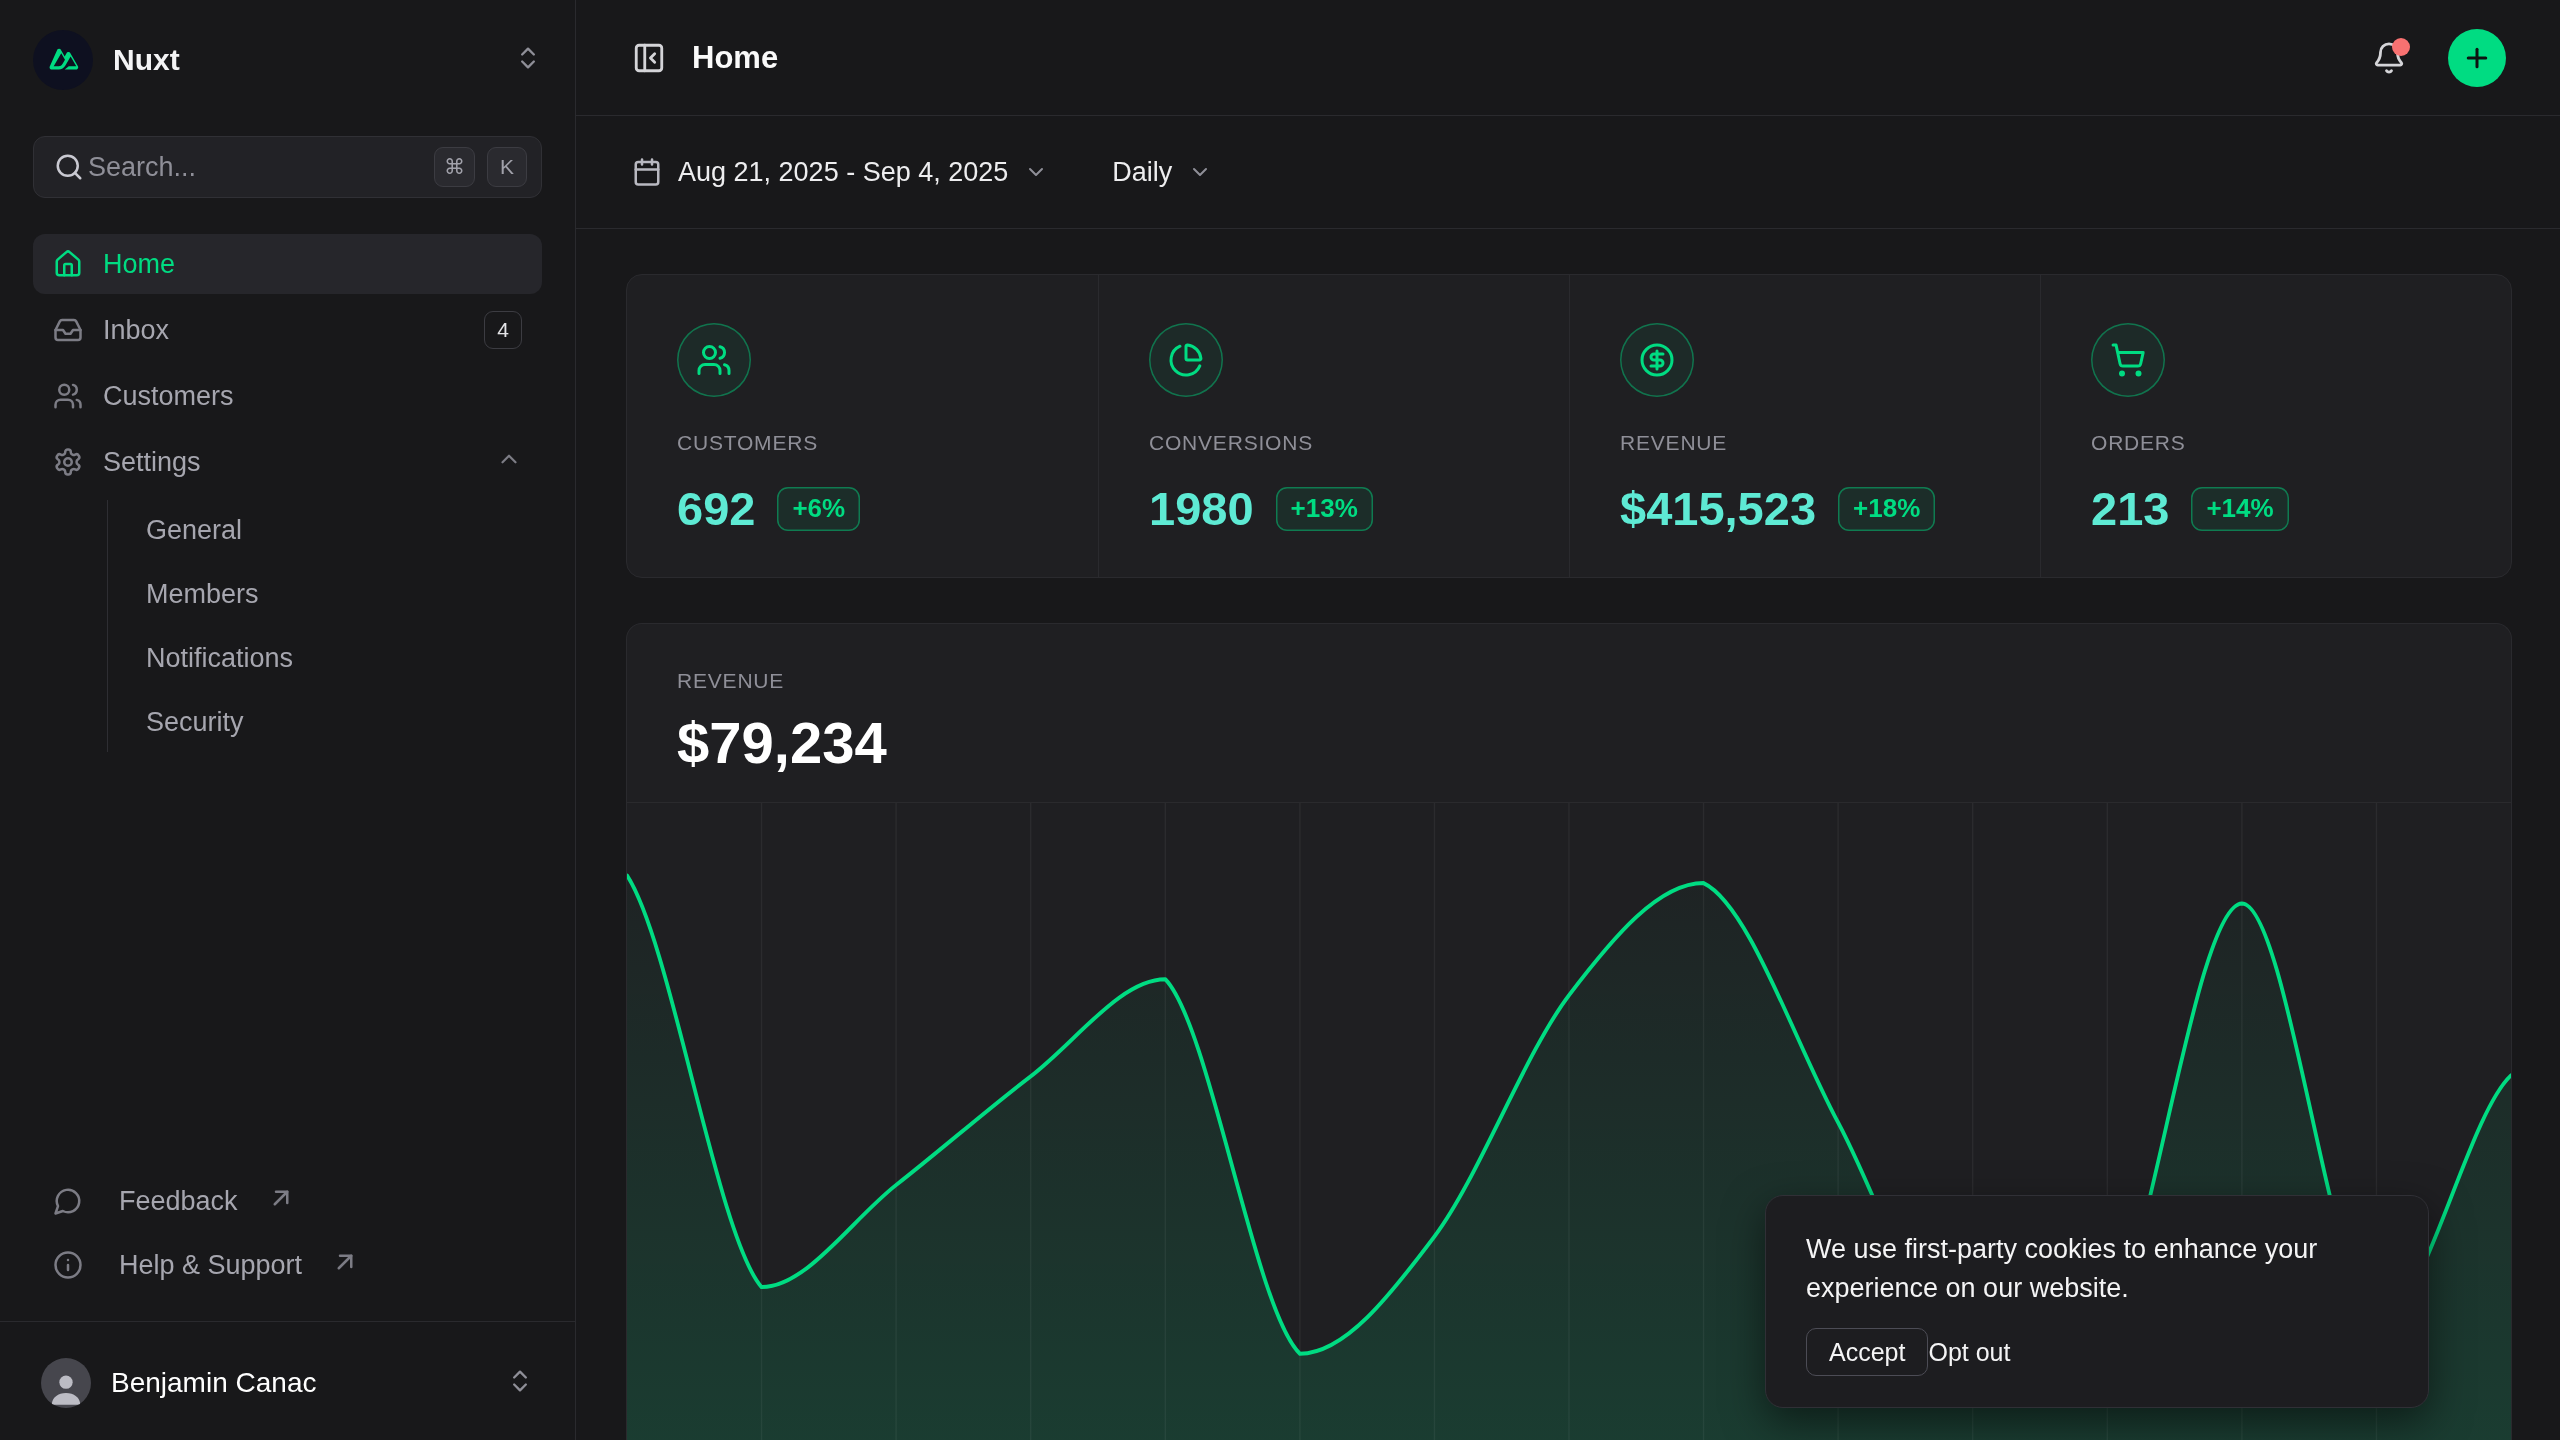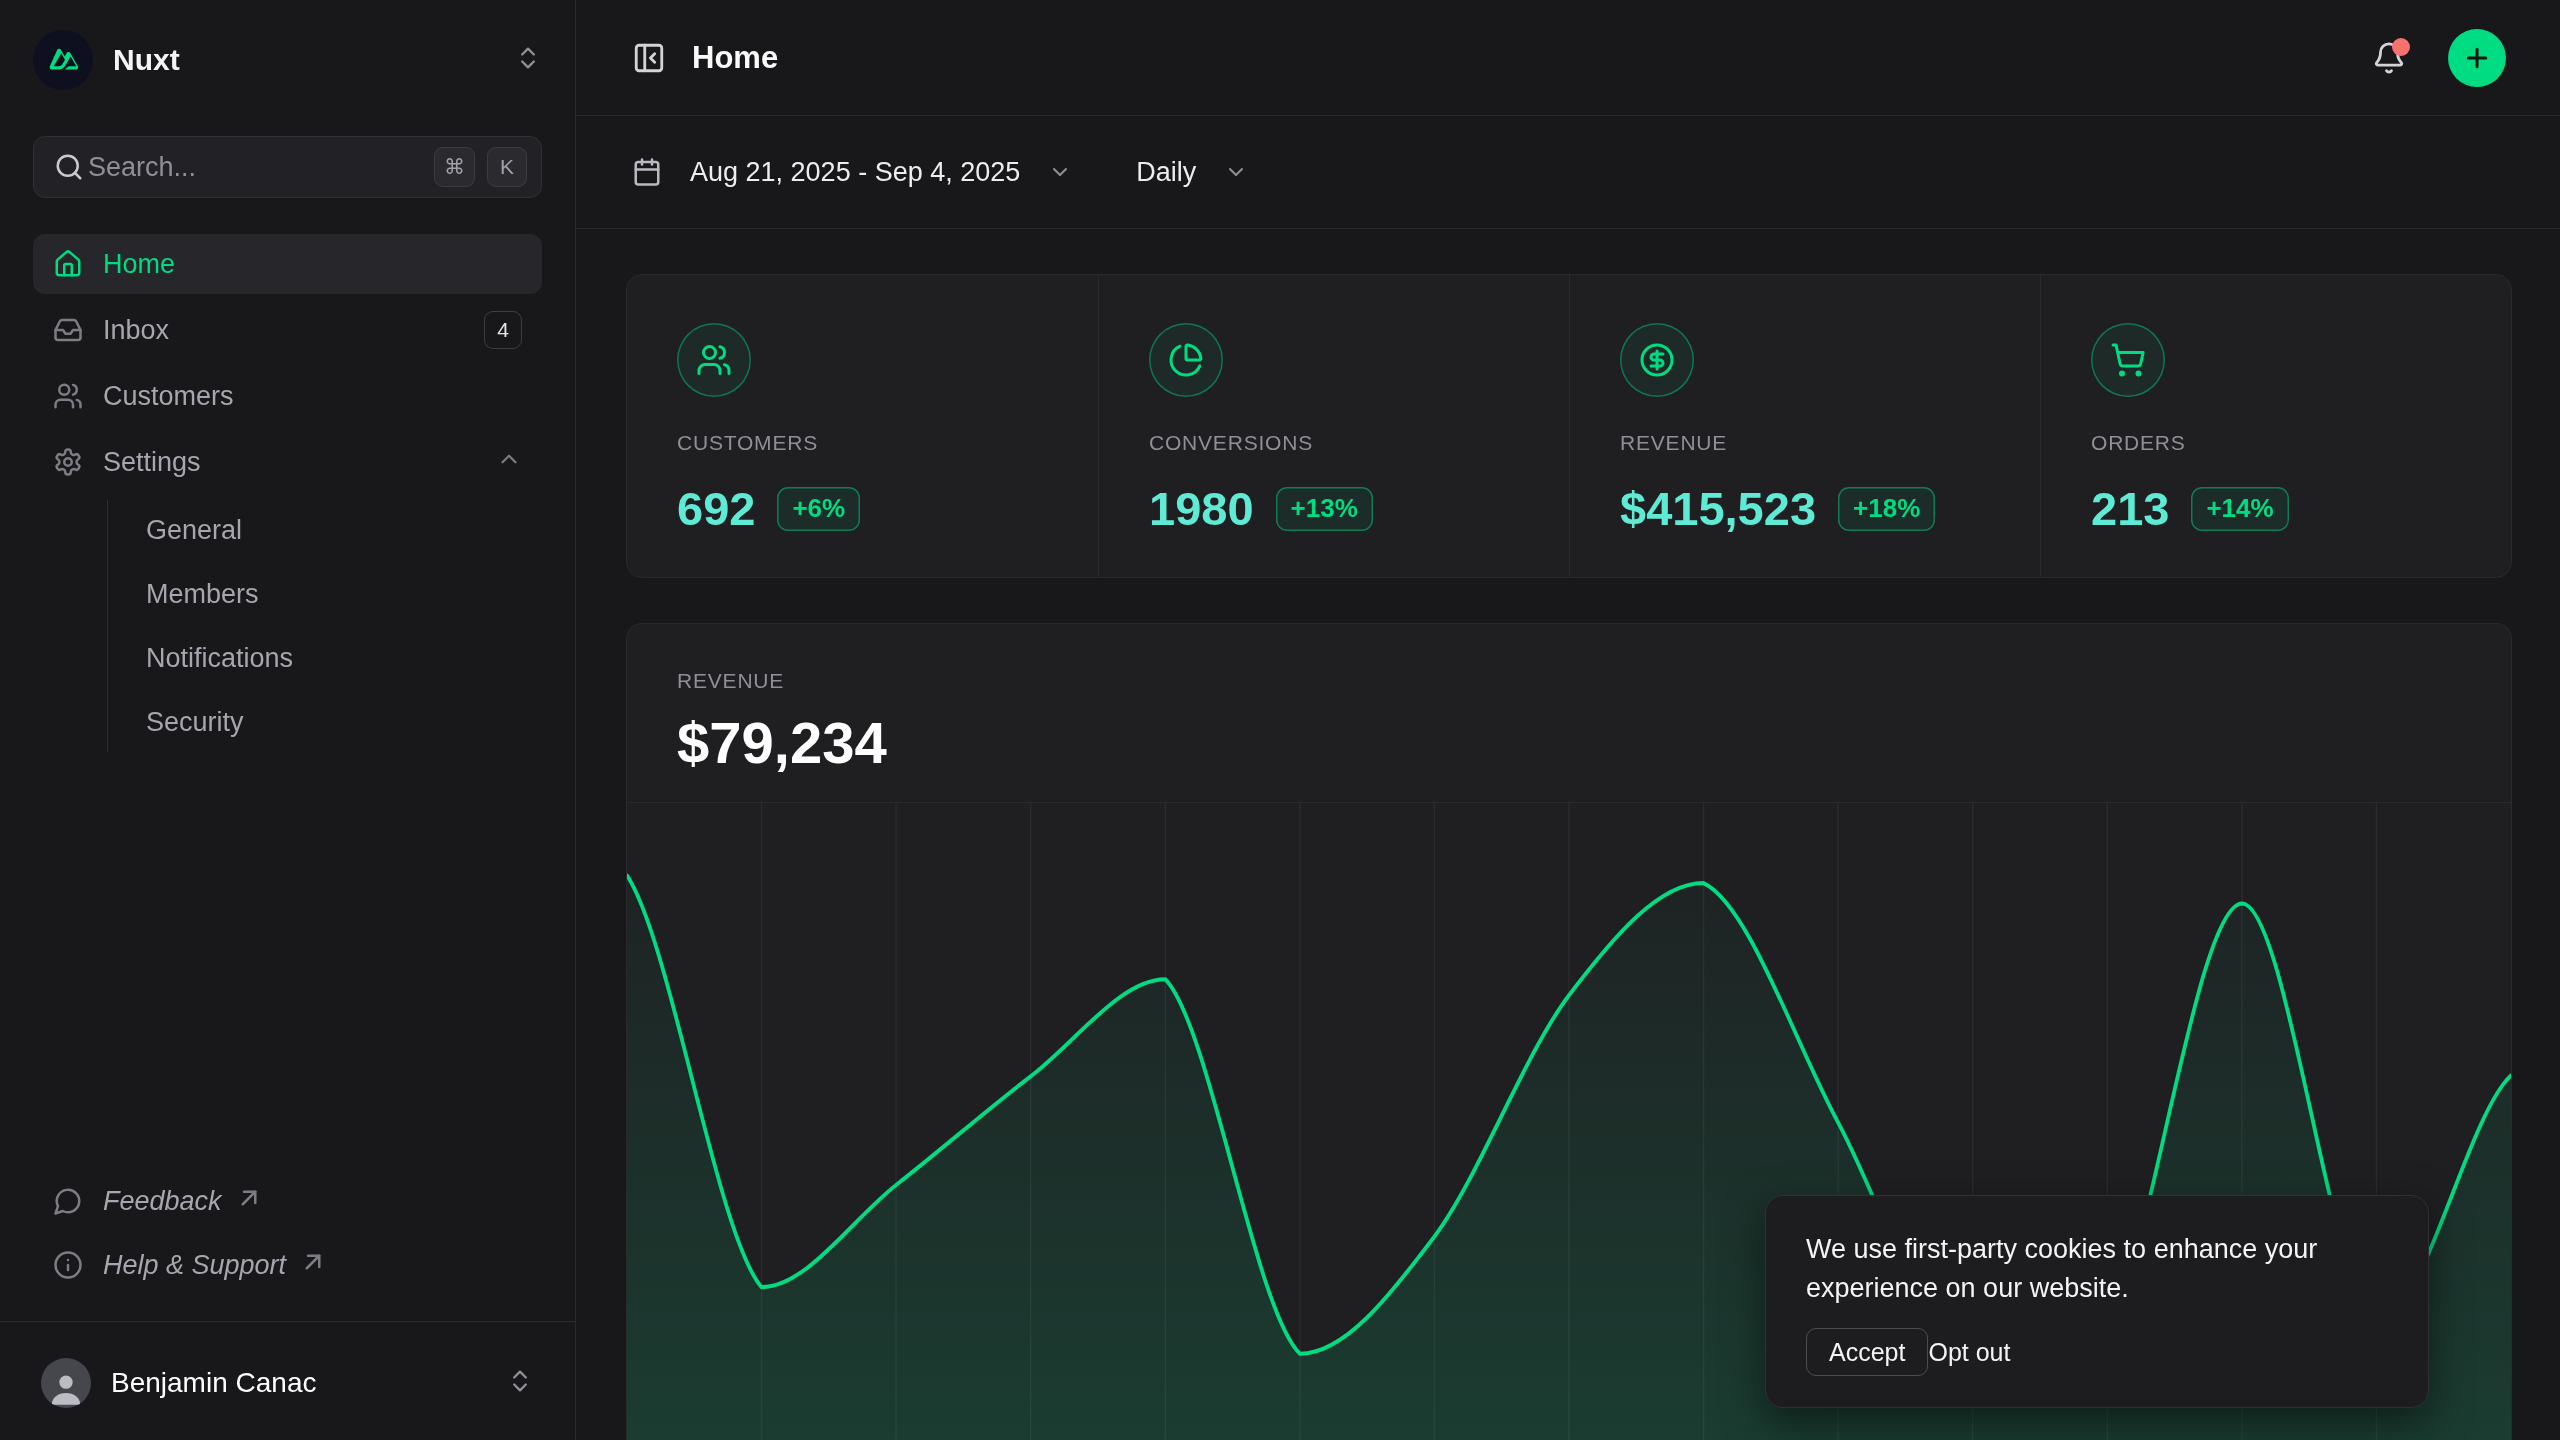--- a/index.html
+++ b/index.html
@@ -52,22 +52,22 @@
   .nav-badge{margin-left:auto;height:38px;min-width:38px;border-radius:9px;
     border:1px solid #3c3c42;color:#e4e4e7;font-size:21px;display:grid;place-items:center;}
   .nav-chevron{margin-left:auto;color:#8f8f98;}
   .nav-chevron svg{width:26px;height:26px;}
   .subnav{margin:2px 0 2px 74px;border-left:1.5px solid #2e2e33;padding-left:32px;
     display:flex;flex-direction:column;gap:4px;}
   .sub-item{height:60px;display:flex;align-items:center;font-size:27px;
     color:var(--muted);cursor:pointer;border-radius:10px;padding:0 6px;}
 
   .sidebar-footer{margin-top:auto;display:flex;flex-direction:column;gap:8px;}
-  .foot-item{height:56px;display:flex;align-items:center;gap:20px;padding:0 20px;
-    font-size:27px;color:var(--muted);cursor:pointer;border-radius:12px;font-style:italic;}
+  .foot-item{height:56px;display:flex;align-items:center;gap:36px;padding:0 20px;
+    font-size:27px;color:var(--muted);cursor:pointer;border-radius:12px;}
   .foot-item svg{width:30px;height:30px;color:var(--dim);flex:none;}
   .ext{width:18px;height:18px;color:#8f8f98;align-self:flex-start;margin:10px 0 0 -8px;}
   .user-divider{margin:20px -33px 0;border-top:1px solid var(--border);}
   .user-row{margin-top:20px;height:66px;display:flex;align-items:center;gap:20px;
     padding:0 8px;cursor:pointer;border-radius:12px;}
   .avatar{width:50px;height:50px;border-radius:50%;background:#46464d;overflow:hidden;
     display:grid;place-items:center;flex:none;}
   .avatar svg{width:40px;height:40px;margin-top:10px;}
   .user-name{font-size:28px;font-weight:500;color:#ffffff;}
 
@@ -80,21 +80,21 @@
   .page-title{font-size:31px;font-weight:600;color:#fafafa;}
   .topbar-right{margin-left:auto;display:flex;align-items:center;gap:42px;}
   .bell-wrap{position:relative;}
   .bell-dot{position:absolute;top:-3px;right:-4px;width:18px;height:18px;border-radius:50%;}
   .plus-btn{width:58px;height:58px;border-radius:50%;background:var(--accent);border:none;
     display:grid;place-items:center;cursor:pointer;}
   .plus-btn svg{width:30px;height:30px;color:#0d1411;stroke-width:2.4;}
 
   .toolbar{height:113px;flex:none;border-bottom:1px solid var(--border);
     display:flex;align-items:center;padding:0 56px;gap:64px;}
-  .tool-btn{display:flex;align-items:center;gap:28px;background:none;border:none;
+  .tool-btn{display:flex;align-items:center;gap:16px;background:none;border:none;
     color:#ededef;font-size:27px;font-family:inherit;font-weight:500;cursor:pointer;}
   .tool-btn .cal{width:30px;height:30px;color:#b9b9c1;}
   .tool-btn .chev{width:24px;height:24px;color:#8f8f98;}
 
   .content{flex:1;min-height:0;padding:45px 48px 0 50px;display:flex;flex-direction:column;gap:45px;}
 
   .stats-card{height:304px;flex:none;background:var(--card);border:1px solid var(--border);
     border-radius:16px;display:grid;grid-template-columns:repeat(4,1fr);overflow:hidden;}
   .stat{padding:48px 50px 0;cursor:pointer;}
   .stat + .stat{border-left:1px solid var(--border);}

